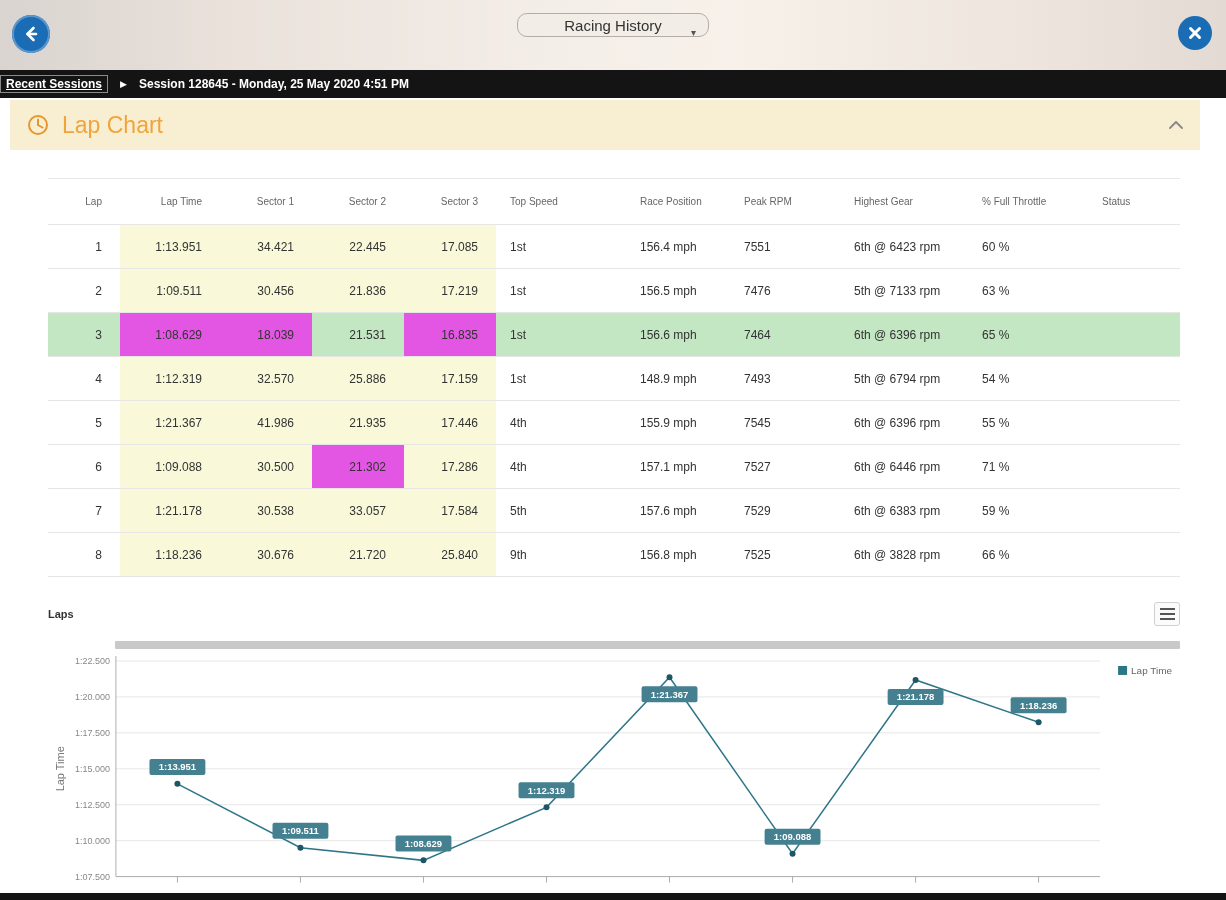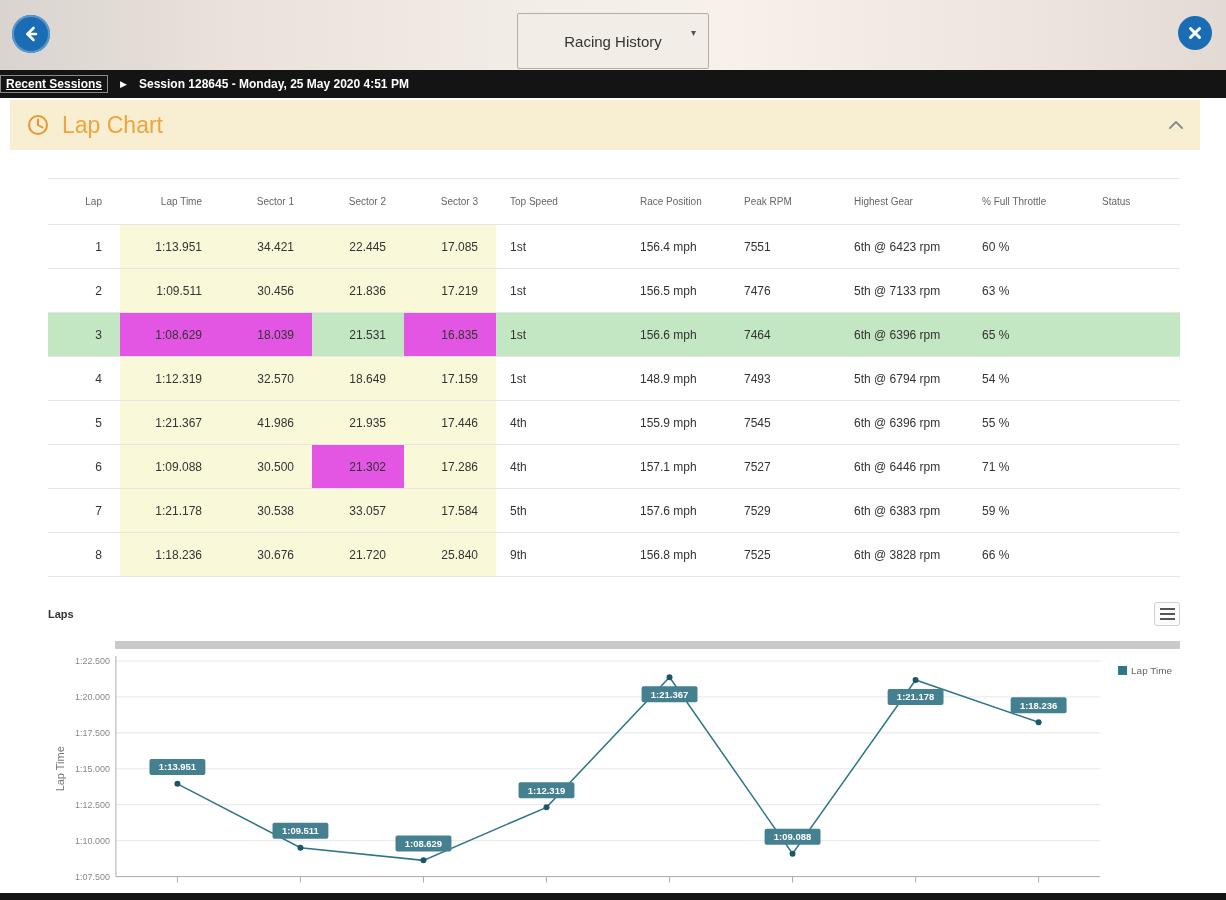--- a/index.html
+++ b/index.html
@@ -7,21 +7,21 @@
     font-family:"Liberation Sans","DejaVu Sans",sans-serif; position:relative; }
 
   
   .topbar { position:relative; height:70px;
     background:linear-gradient(90deg,#d9d4d0 0%,#e9e1da 18%,#f4eee8 45%,#f7f1ea 60%,#ece4dd 85%,#e2dad3 100%); }
   .circle-btn { position:absolute; border:none; border-radius:50%; background:#1a6cb5;
     display:flex; align-items:center; justify-content:center; cursor:pointer; }
   .back-btn { left:12px; top:15px; width:38px; height:38px; box-shadow:0 0 0 2px #5b97cc inset; }
   .close-btn { right:14px; top:16px; width:34px; height:34px; }
   .dropdown { position:absolute; left:50%; top:13px; transform:translateX(-50%);
-    width:192px; height:56px; background:#f2ede6; border:1px solid #b3ada5; border-radius:2px;
+    width:192px; height:24px; background:#f2ede6; border:1px solid #b3ada5; border-radius:10px;
     display:flex; align-items:center; justify-content:center; cursor:pointer; }
   .dropdown .lbl { font-size:15px; color:#333; }
   .dropdown .caret { position:absolute; right:12px; top:13px; font-size:10px; color:#555; }
 
   
   .crumbbar { height:28px; background:#141414; display:flex; align-items:center; gap:12px; }
   .crumb-link { color:#fff; font-size:12px; font-weight:bold; text-decoration:underline;
     border:1px solid #8a8a8a; padding:1px 5px; cursor:pointer; }
   .crumb-arrow { color:#fff; font-size:9px; }
   .crumb-current { color:#fff; font-size:12px; font-weight:bold; }
@@ -154,21 +154,21 @@
         <div class="t-cell l">156.6 mph</div>
         <div class="t-cell l">7464</div>
         <div class="t-cell l">6th @ 6396 rpm</div>
         <div class="t-cell l">65 %</div>
         <div class="t-cell l"></div>
       </div>
       <div class="t-row">
         <div class="t-cell r">4</div>
         <div class="t-cell r col-time">1:12.319</div>
         <div class="t-cell r col-time">32.570</div>
-        <div class="t-cell r col-time">18.649</div>
+        <div class="t-cell r col-time">25.886</div>
         <div class="t-cell r col-time">17.159</div>
         <div class="t-cell l">1st</div>
         <div class="t-cell l">148.9 mph</div>
         <div class="t-cell l">7493</div>
         <div class="t-cell l">5th @ 6794 rpm</div>
         <div class="t-cell l">54 %</div>
         <div class="t-cell l"></div>
       </div>
       <div class="t-row">
         <div class="t-cell r">5</div>

